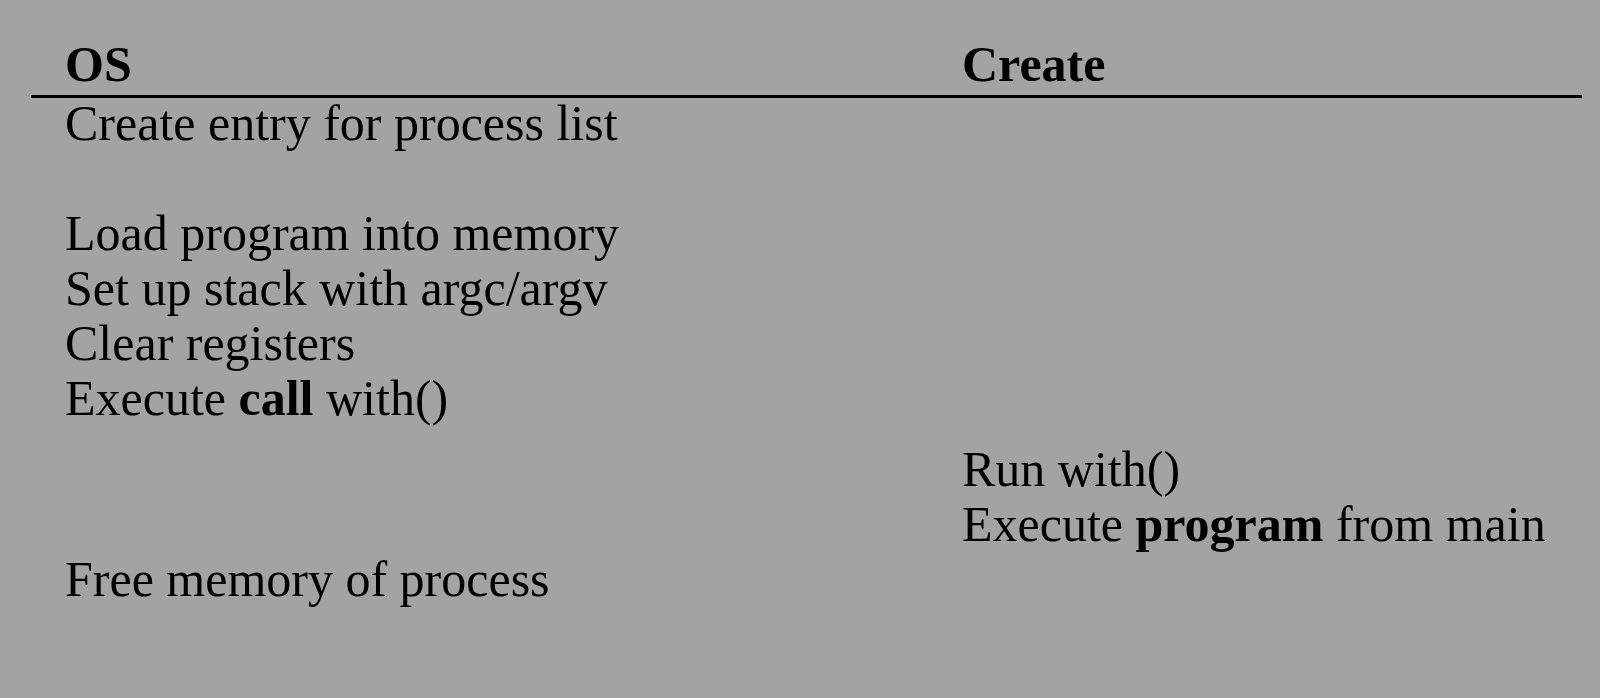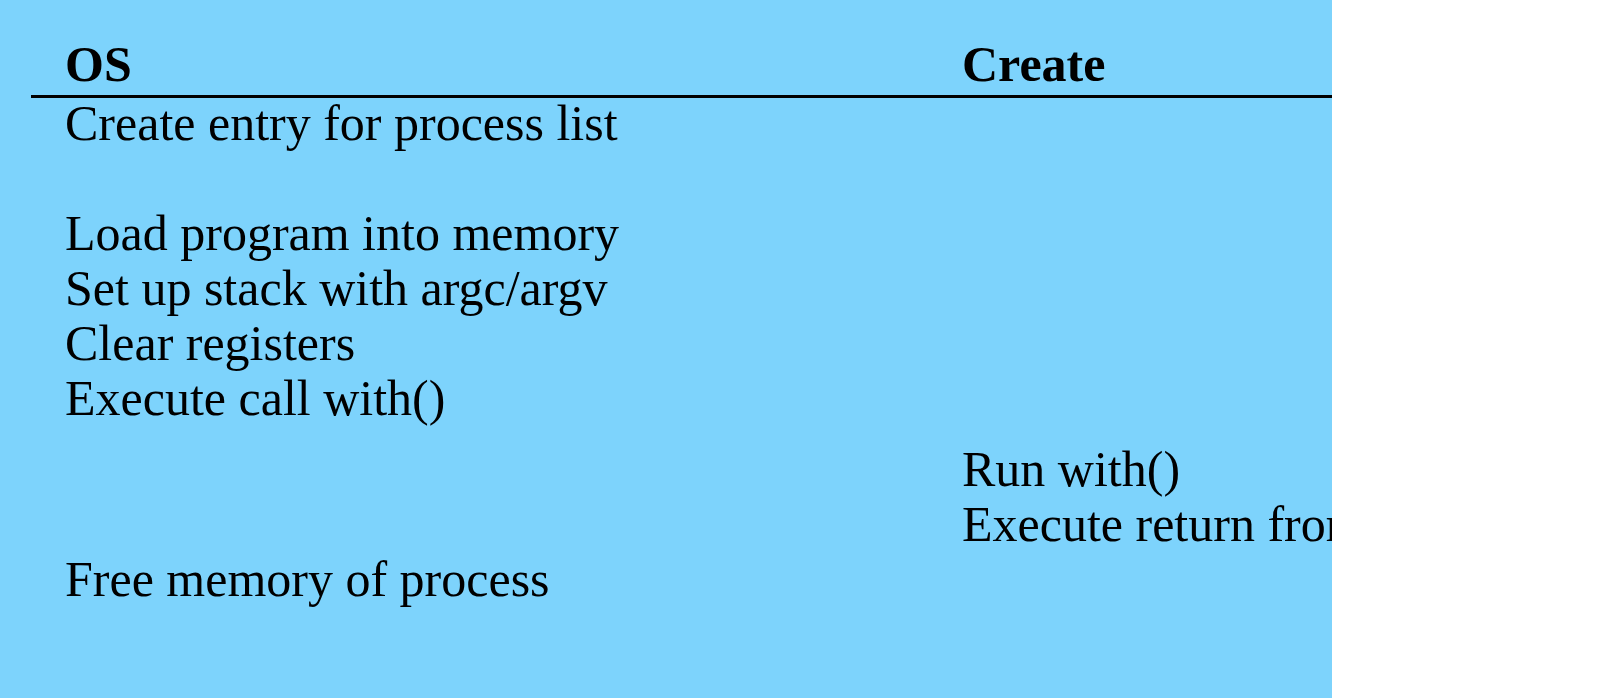--- a/index.html
+++ b/index.html
@@ -1,20 +1,20 @@
 <!DOCTYPE html>
 <html><head>
 <meta charset="utf-8">
 <style>
   html, body { margin: 0; padding: 0; background: #ffffff; }
   .page {
     position: relative;
-    width: 1332px;
+    width: 1600px;
     height: 698px;
-    background: #7dd3fc;
+    background: #a3a3a3;
     color: #000000;
     font-family: "Liberation Serif", serif;
     overflow: hidden;
   }
   .hrule {
     position: absolute;
     left: 31px;
     top: 95px;
     width: 1551px;
     height: 3px;
@@ -33,21 +33,21 @@
     line-height: 55px;
     font-size: 50px;
     white-space: nowrap;
   }
   .header-row {
     font-weight: bold;
     line-height: 47px;
   }
   .cell { overflow: visible; }
   .spacer { height: 16px; }
-  b { font-weight: normal; }
+  b { font-weight: bold; }
 </style>
 </head>
 <body>
 
 <div class="page">
   <div class="hrule"></div>
   <div class="content">
 
     <div class="row header-row">
       <div class="cell">
@@ -102,21 +102,21 @@
     <div class="row">
       <div class="cell"></div>
       <div class="cell">
         <span>Run with()</span>
       </div>
     </div>
 
     <div class="row">
       <div class="cell"></div>
       <div class="cell">
-        <span>Execute </span><b>return</b><span> from main</span>
+        <span>Execute </span><b>program</b><span> from main</span>
       </div>
     </div>
 
     <div class="row">
       <div class="cell">
         <span>Free memory of process</span>
       </div>
       <div class="cell"></div>
     </div>
 

